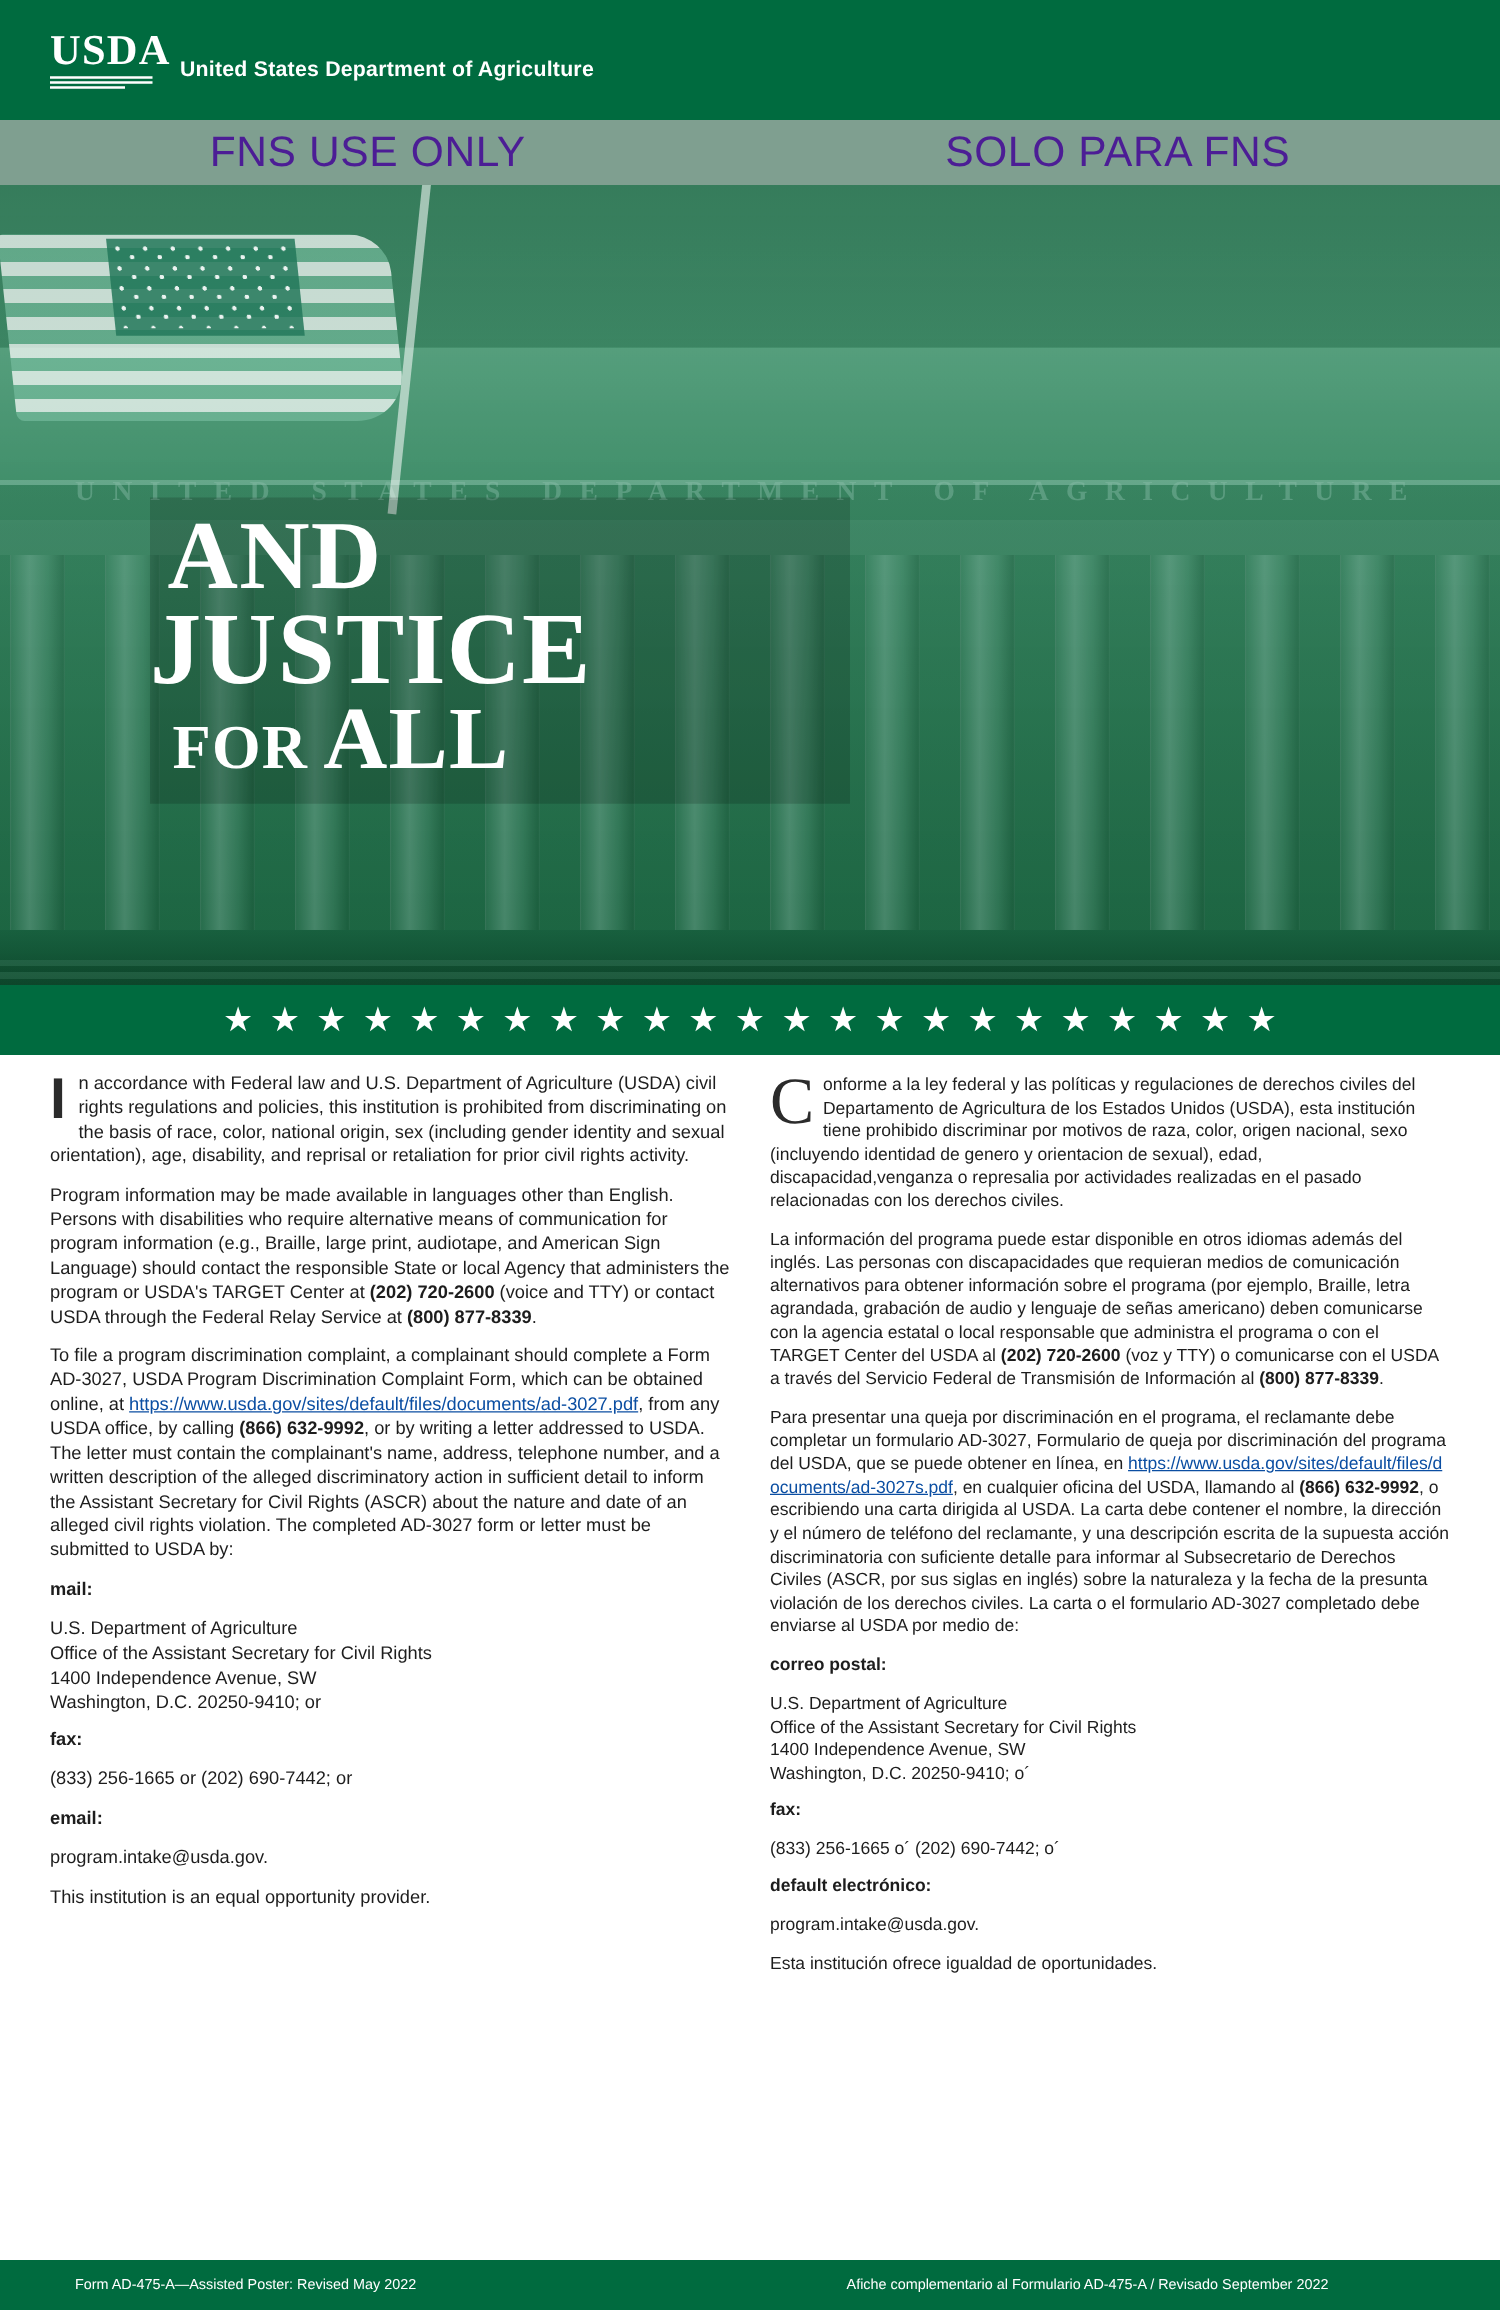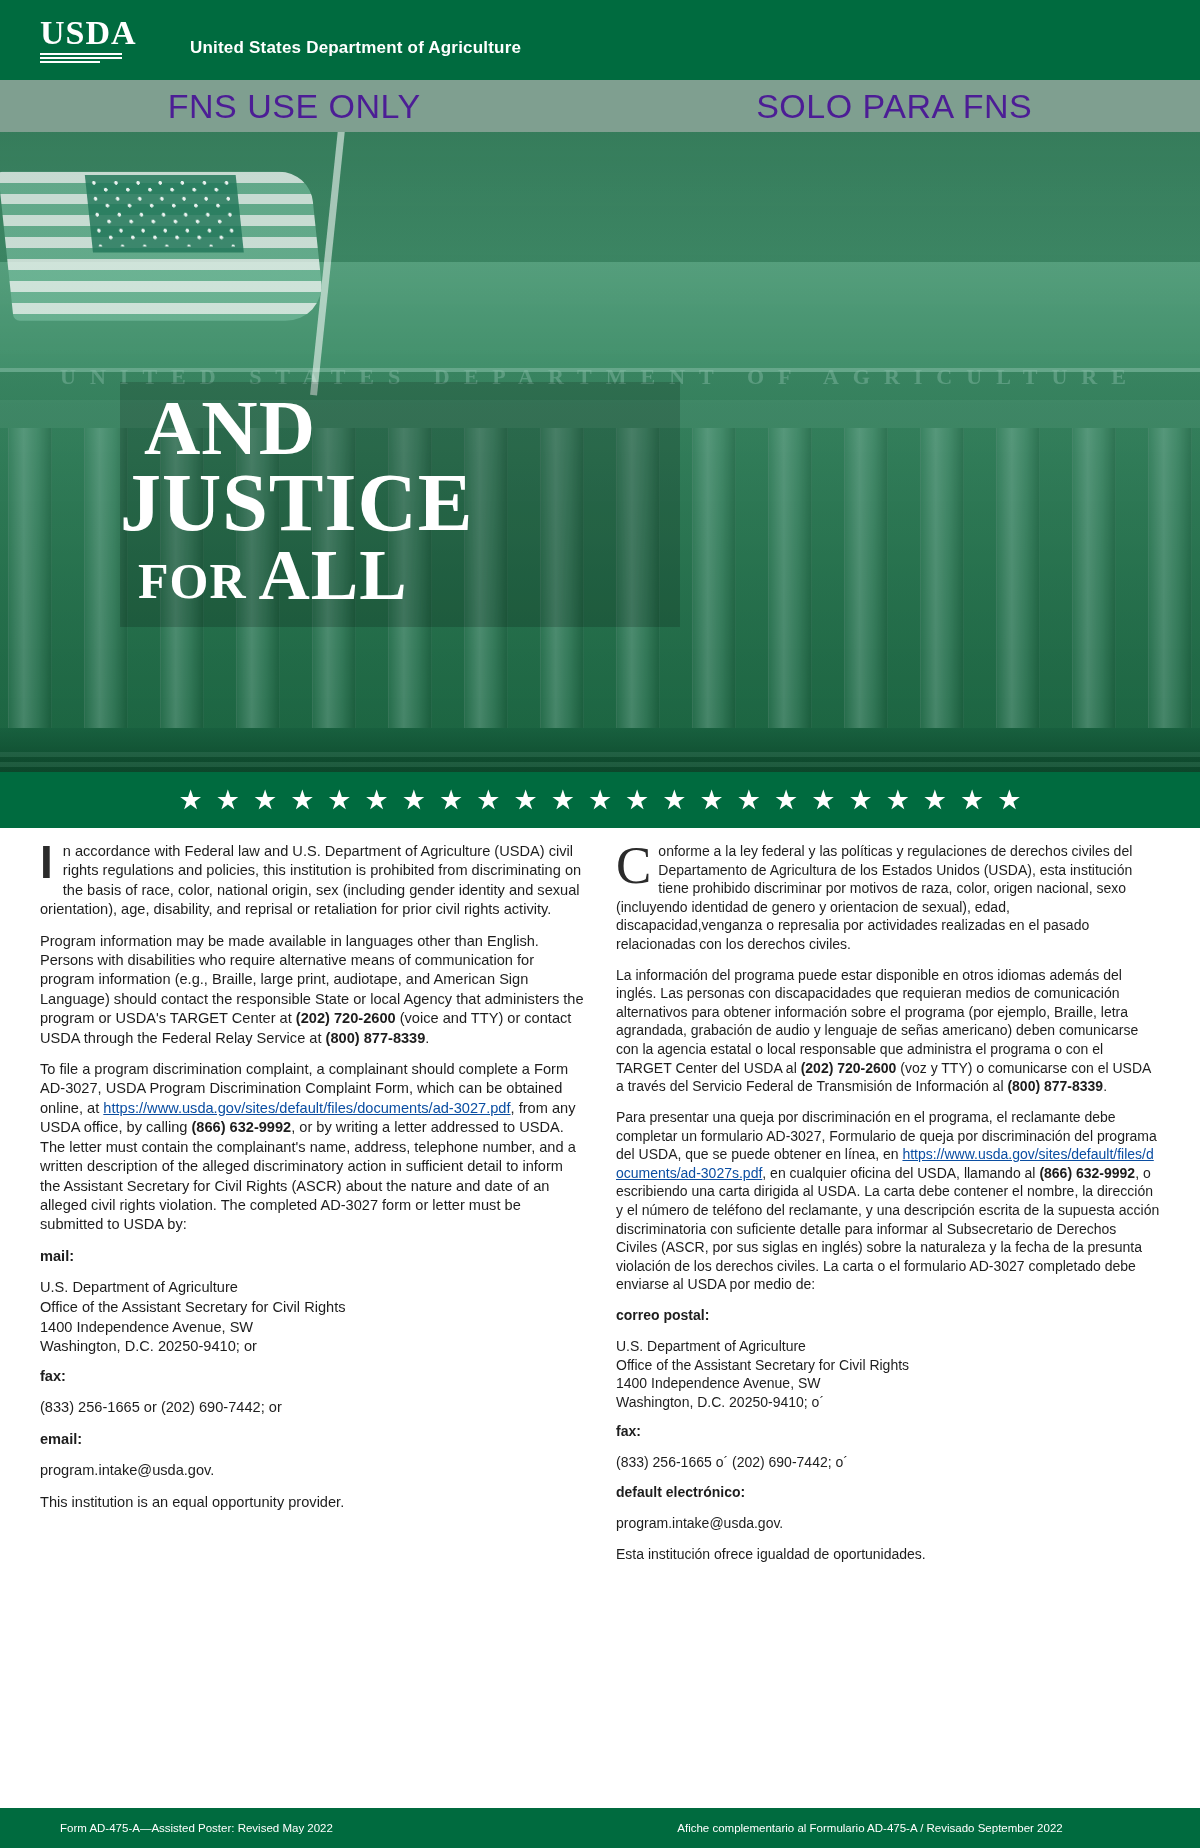--- a/index.html
+++ b/index.html
@@ -18,27 +18,26 @@
     height: 1848px;
     position: relative;
     display: flex;
     flex-direction: column;
     background: #ffffff;
   }
 
   
   .usda-header {
     background: #006b3f;
-    height: 80px;
+    height: 96px;
     display: flex;
     align-items: center;
     padding: 0 0 0 40px;
     flex: 0 0 auto;
     position: relative;
-    gap: 46px;
   }
   .usda-logo {
     display: flex;
     flex-direction: column;
     justify-content: center;
     width: 82px;
     margin-right: 22px;
   }
   .usda-logo-text {
     color: #ffffff;
@@ -219,21 +218,21 @@
     background: rgba(0,0,0,0.16);
     color: #ffffff;
     font-family: "Liberation Serif", serif;
     z-index: 2;
   }
   .justice .l1 {
     font-size: 78px;
     font-weight: bold;
     line-height: 0.92;
     letter-spacing: 1px;
-    padding-left: 24px;
+    padding-left: 14px;
   }
   .justice .l2 {
     font-size: 82px;
     font-weight: bold;
     line-height: 0.95;
     letter-spacing: 1px;
   }
   .justice .l3 {
     display: flex;
     align-items: flex-end;

